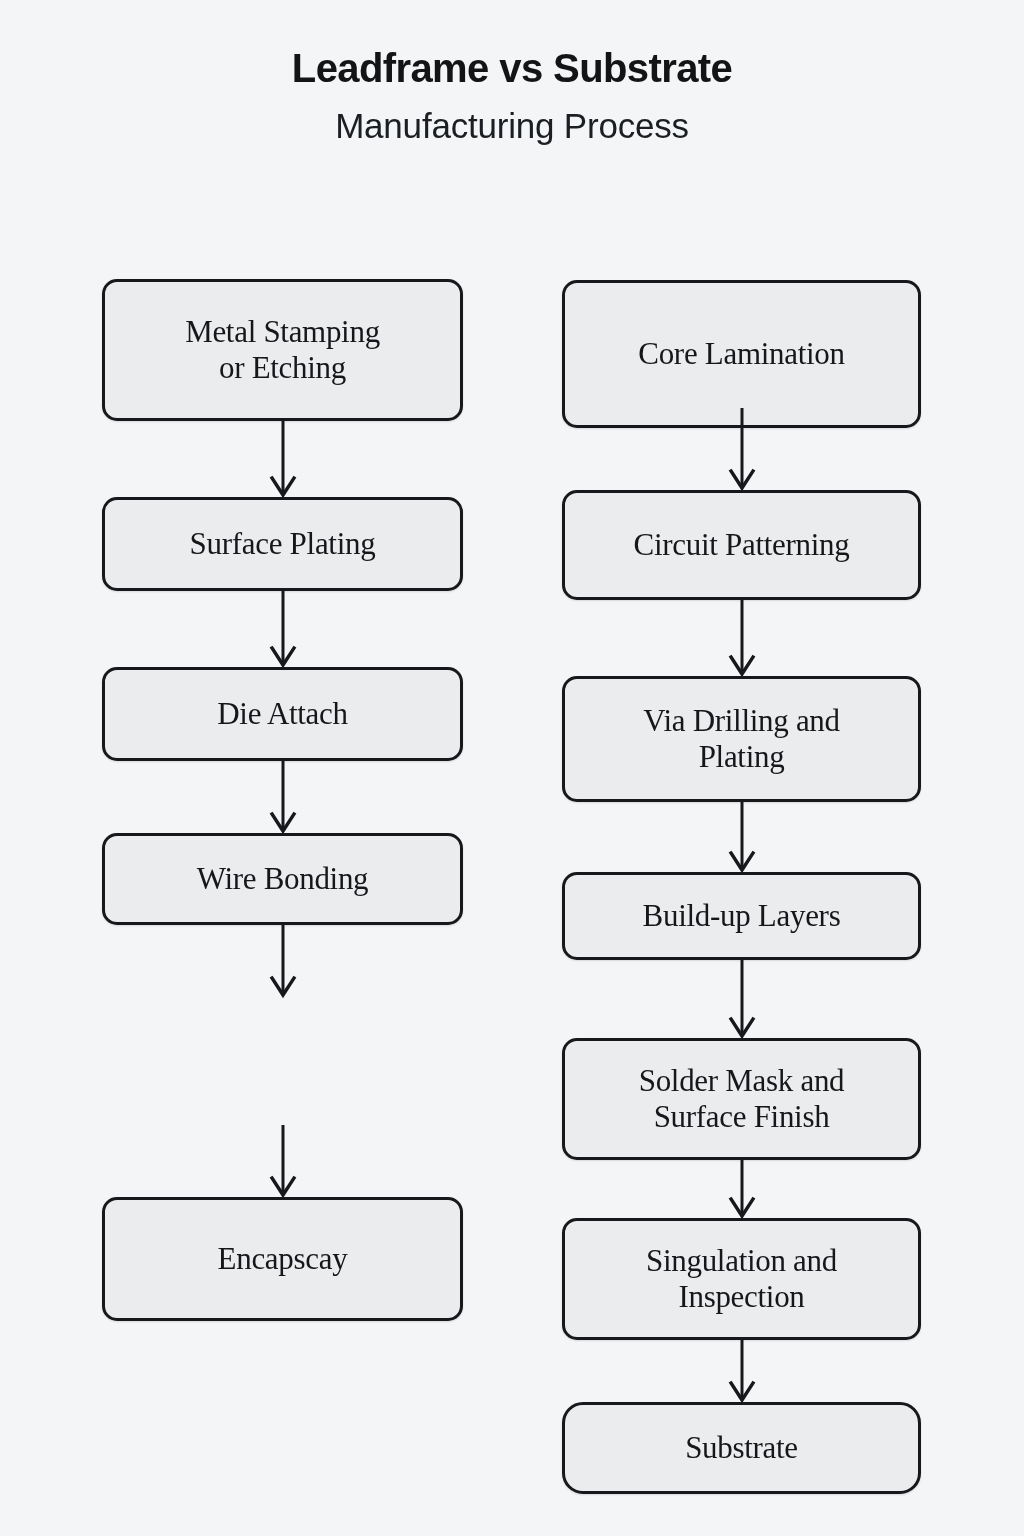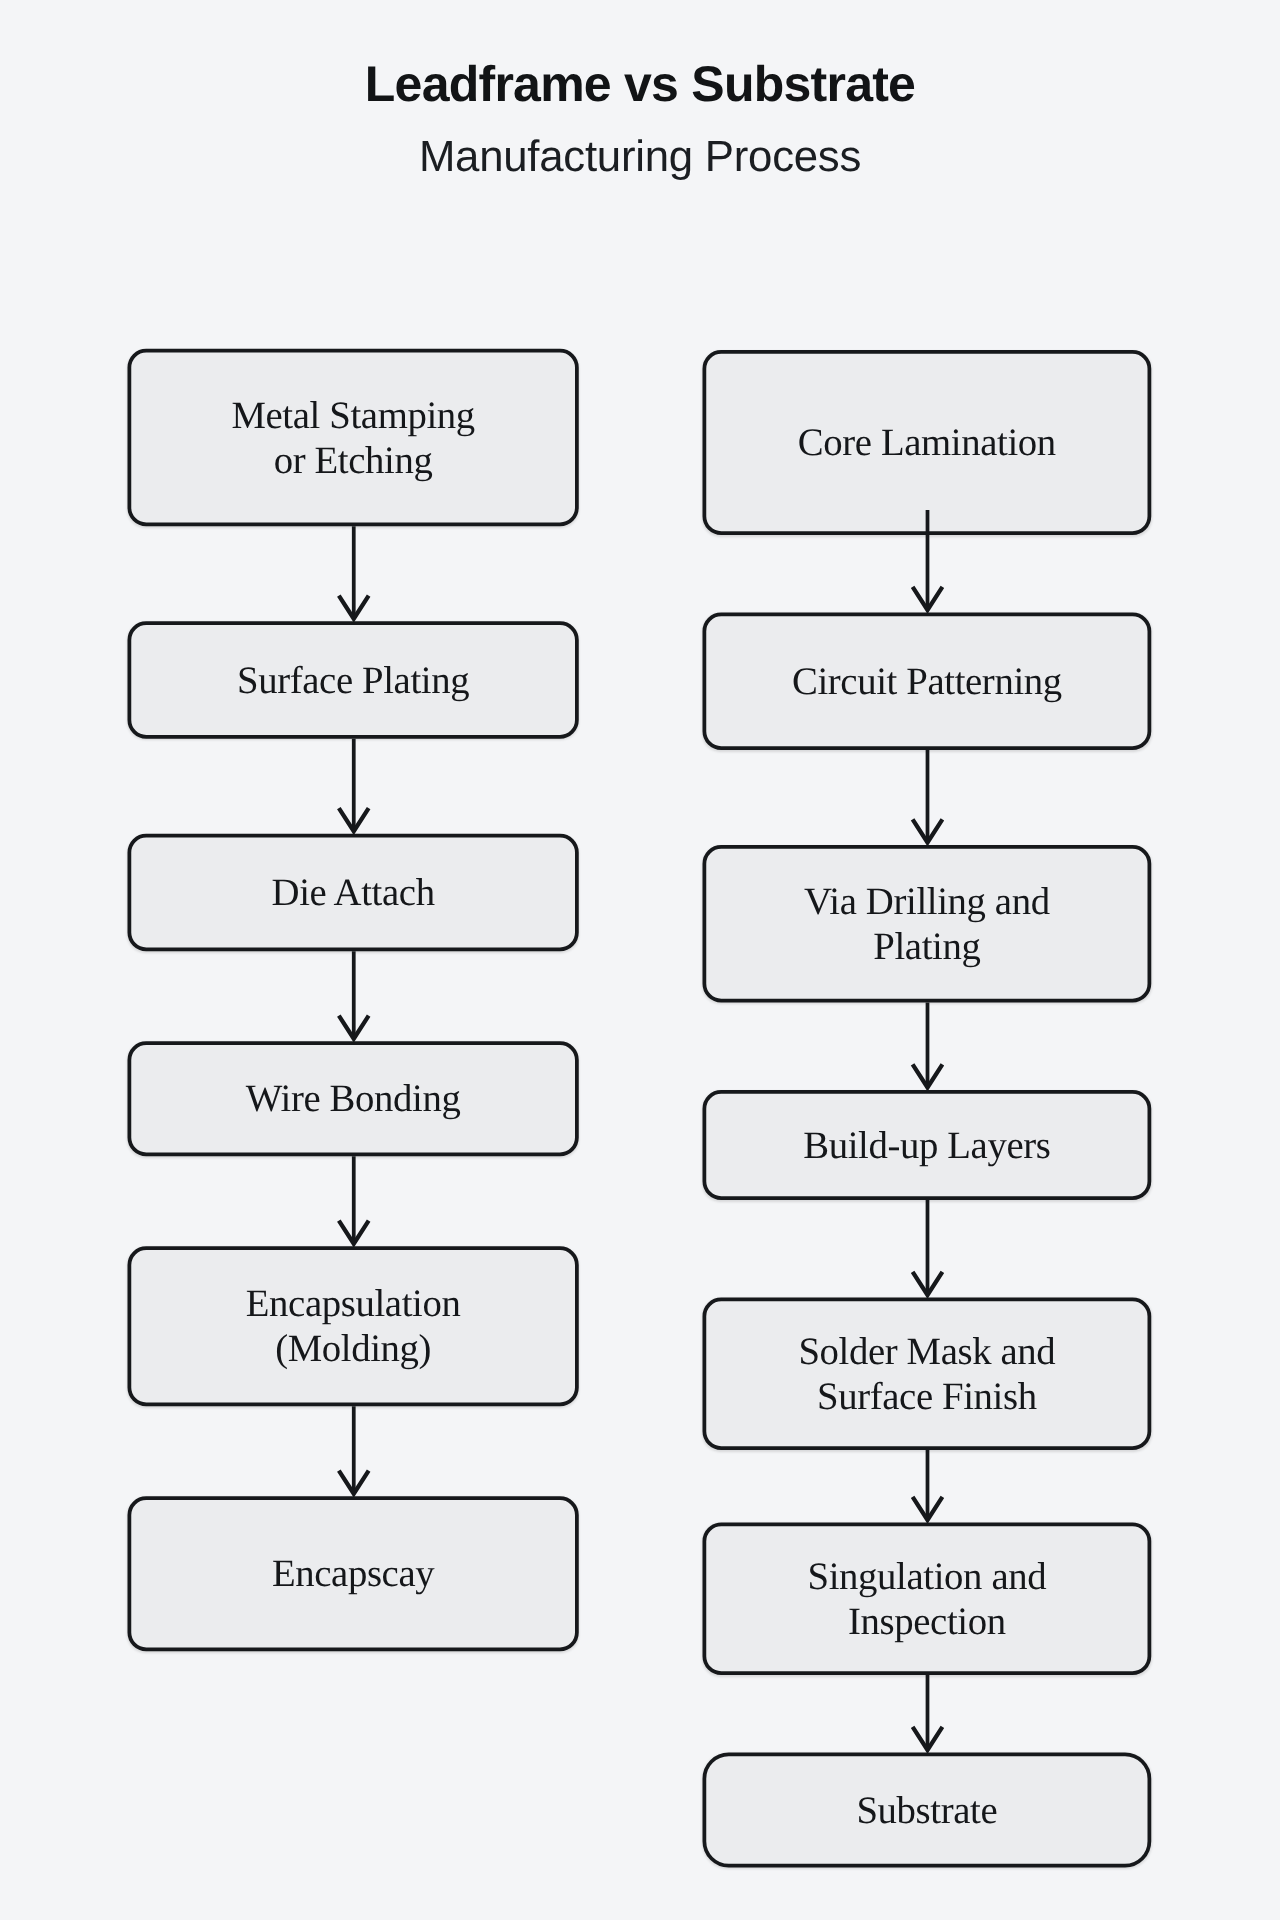--- a/index.html
+++ b/index.html
@@ -128,24 +128,20 @@
       </div>
       <div class="node" style="left: 0px; top: 833px; width: 361px; height: 92px;">
         <span class="label">Wire Bonding</span>
       </div>
       <div class="connector" style="left: 180.5px; top: 925px; height: 72px;">
         <svg width="34" height="72" viewBox="0 0 34 72">
           <line x1="17" y1="0" x2="17" y2="69" stroke="#16181b" stroke-width="3"></line>
           <path d="M 6 53 L 17 70 L 28 53" fill="none" stroke="#16181b" stroke-width="3.4" stroke-linecap="square" stroke-linejoin="miter"></path>
         </svg>
       </div>
-      <div class="node" style="left: 0px; top: 997px; width: 361px; height: 128px;">
-        <span class="label">Encapsulation
-(Molding)</span>
-      </div>
       <div class="connector" style="left: 180.5px; top: 1125px; height: 72px;">
         <svg width="34" height="72" viewBox="0 0 34 72">
           <line x1="17" y1="0" x2="17" y2="69" stroke="#16181b" stroke-width="3"></line>
           <path d="M 6 53 L 17 70 L 28 53" fill="none" stroke="#16181b" stroke-width="3.4" stroke-linecap="square" stroke-linejoin="miter"></path>
         </svg>
       </div>
       <div class="node" style="left: 0px; top: 1197px; width: 361px; height: 124px;">
         <span class="label">Encapscay</span>
       </div>
     </div>

